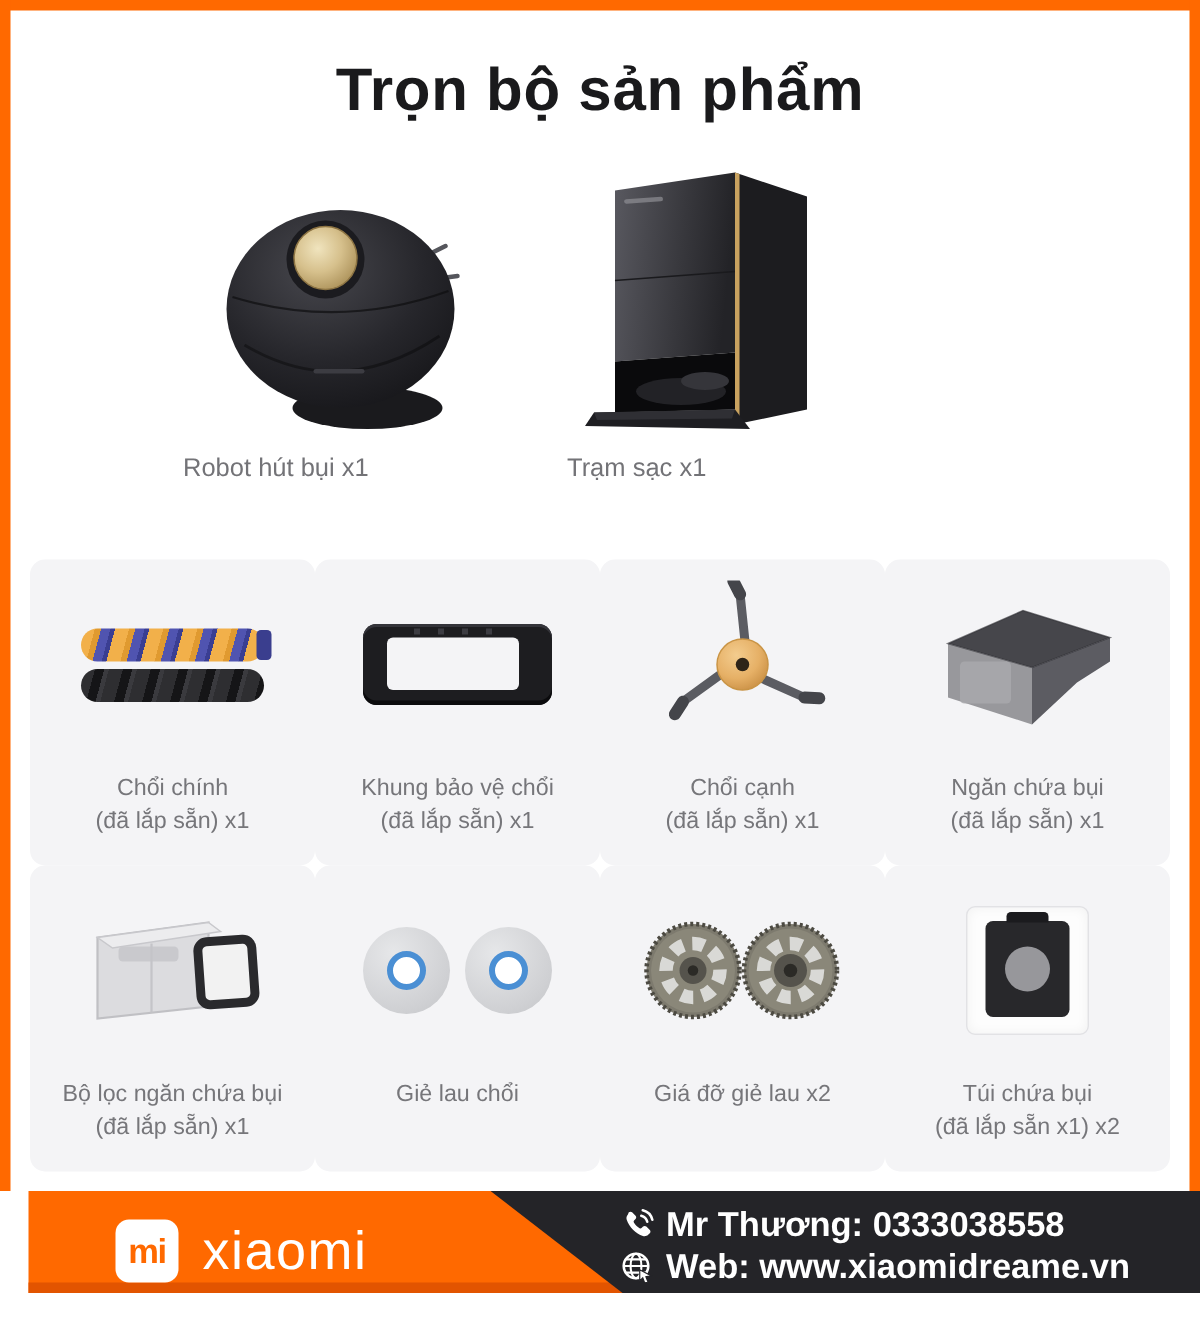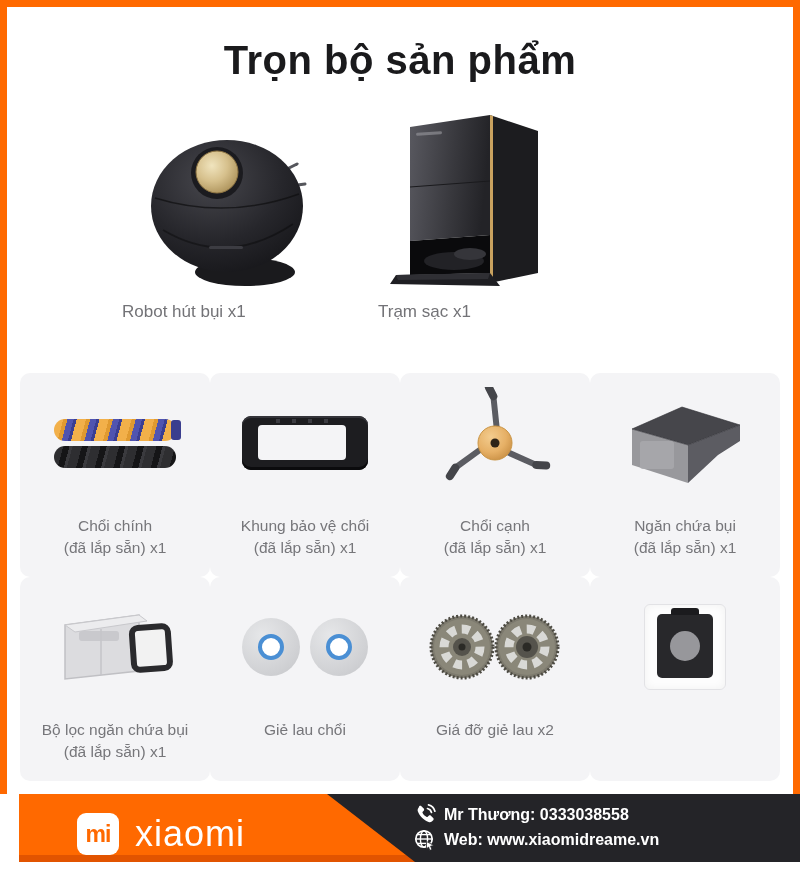--- a/index.html
+++ b/index.html
@@ -129,21 +129,21 @@
   }
   .brand-word{
     margin-left:16px;color:#fff;font-size:36px;font-weight:400;
     letter-spacing:1px;
   }
   .contact{
     position:absolute;left:394px;top:9px;z-index:2;display:flex;flex-direction:column;gap:1px;
   }
   .contact-row{display:flex;align-items:center;gap:7px;}
   .contact-row svg{flex:0 0 auto;}
-  .contact-text{color:#fff;font-size:16px;font-weight:700;white-space:nowrap;text-align:center;}
+  .contact-text{color:#fff;font-size:23px;font-weight:700;white-space:nowrap;text-align:center;}
 </style>
 </head>
 <body>
 
 <div class="frame"></div>
 
 <h1 class="page-title">Trọn bộ sản phẩm</h1>
 
 <div class="hero-figure hero-robot">
   <svg width="178" height="165" viewBox="0 0 170 165">
@@ -326,20 +326,24 @@
       <div></div>
     </div>
   </div>
 
   <div class="cell">
     <div class="cell-art">
       <div class="bag">
         <div class="bag-plate"></div>
       </div>
     </div>
+    <div class="cell-label">
+      <div>Túi chứa bụi</div>
+      <div>(đã lắp sẵn x1) x2</div>
+    </div>
   </div>
 
 </div>
 
 <div class="footer">
   <div class="footer-dark"></div>
 
   <div class="brand">
     <div class="mi-logo">
       <span>mi</span>

